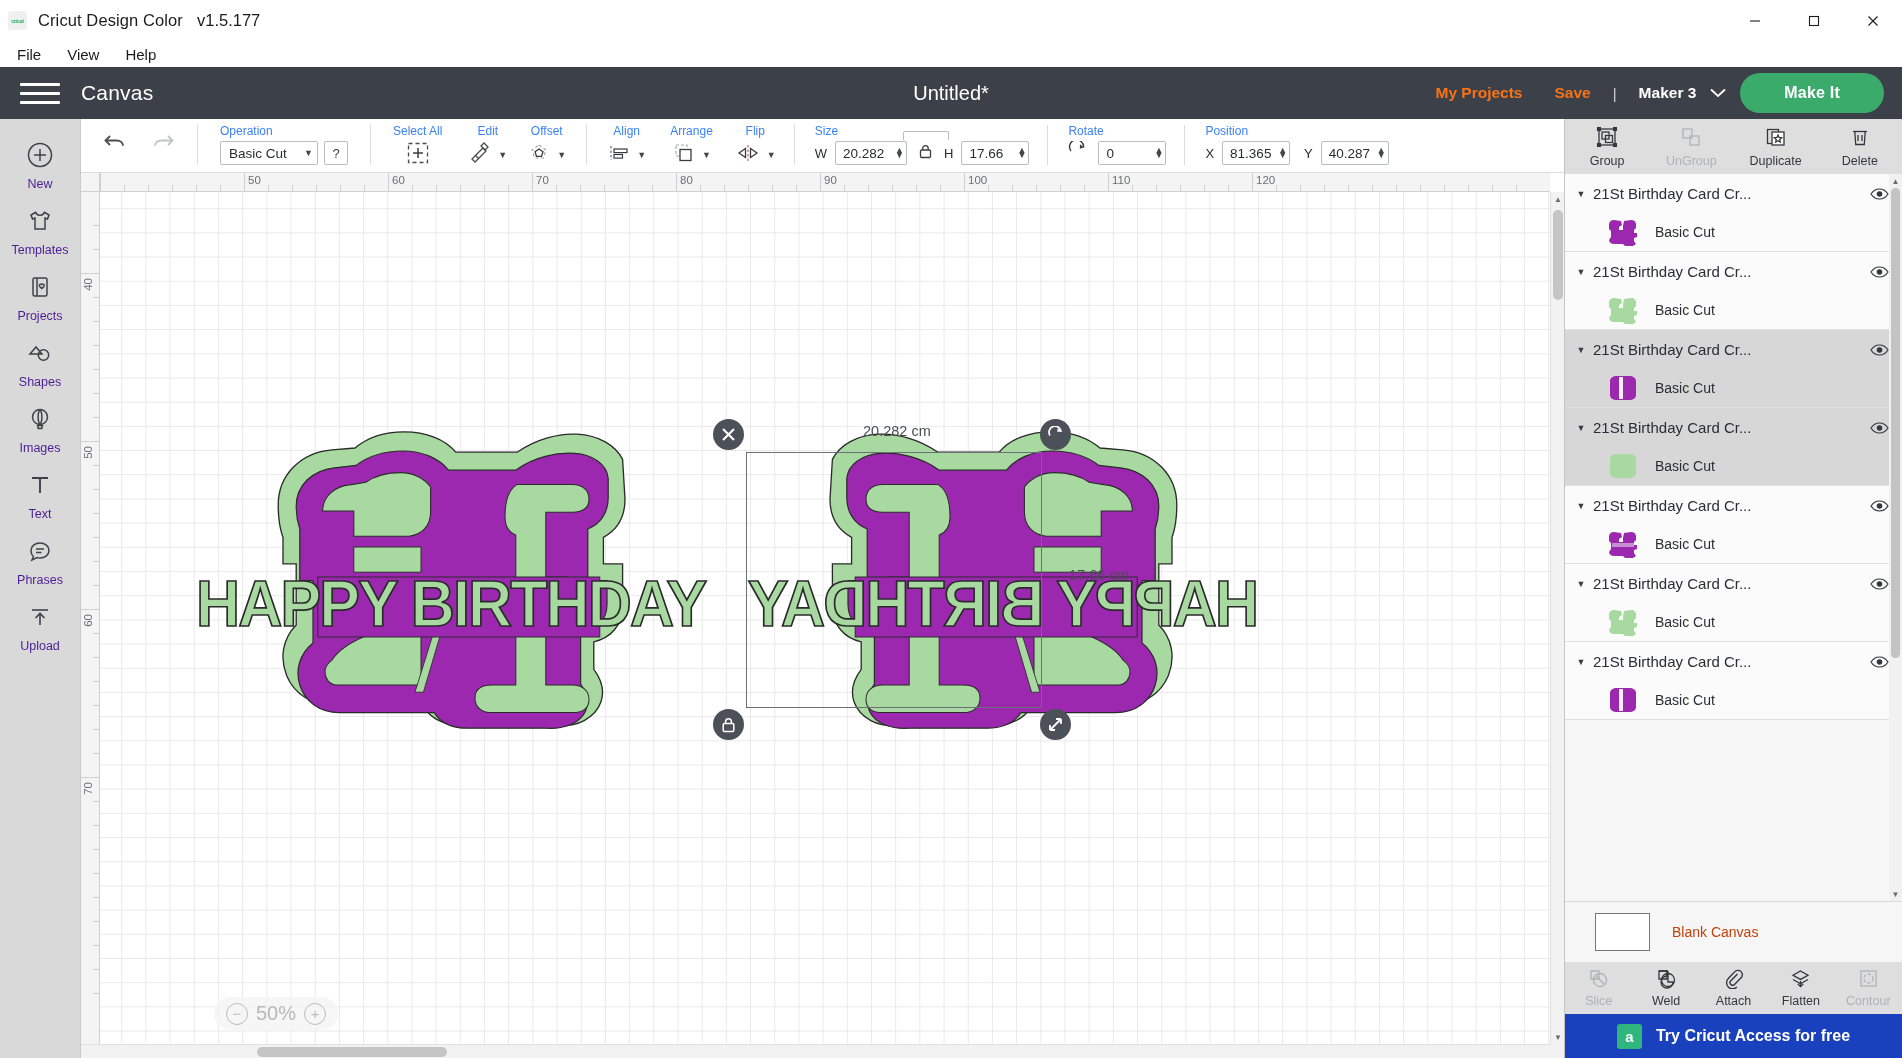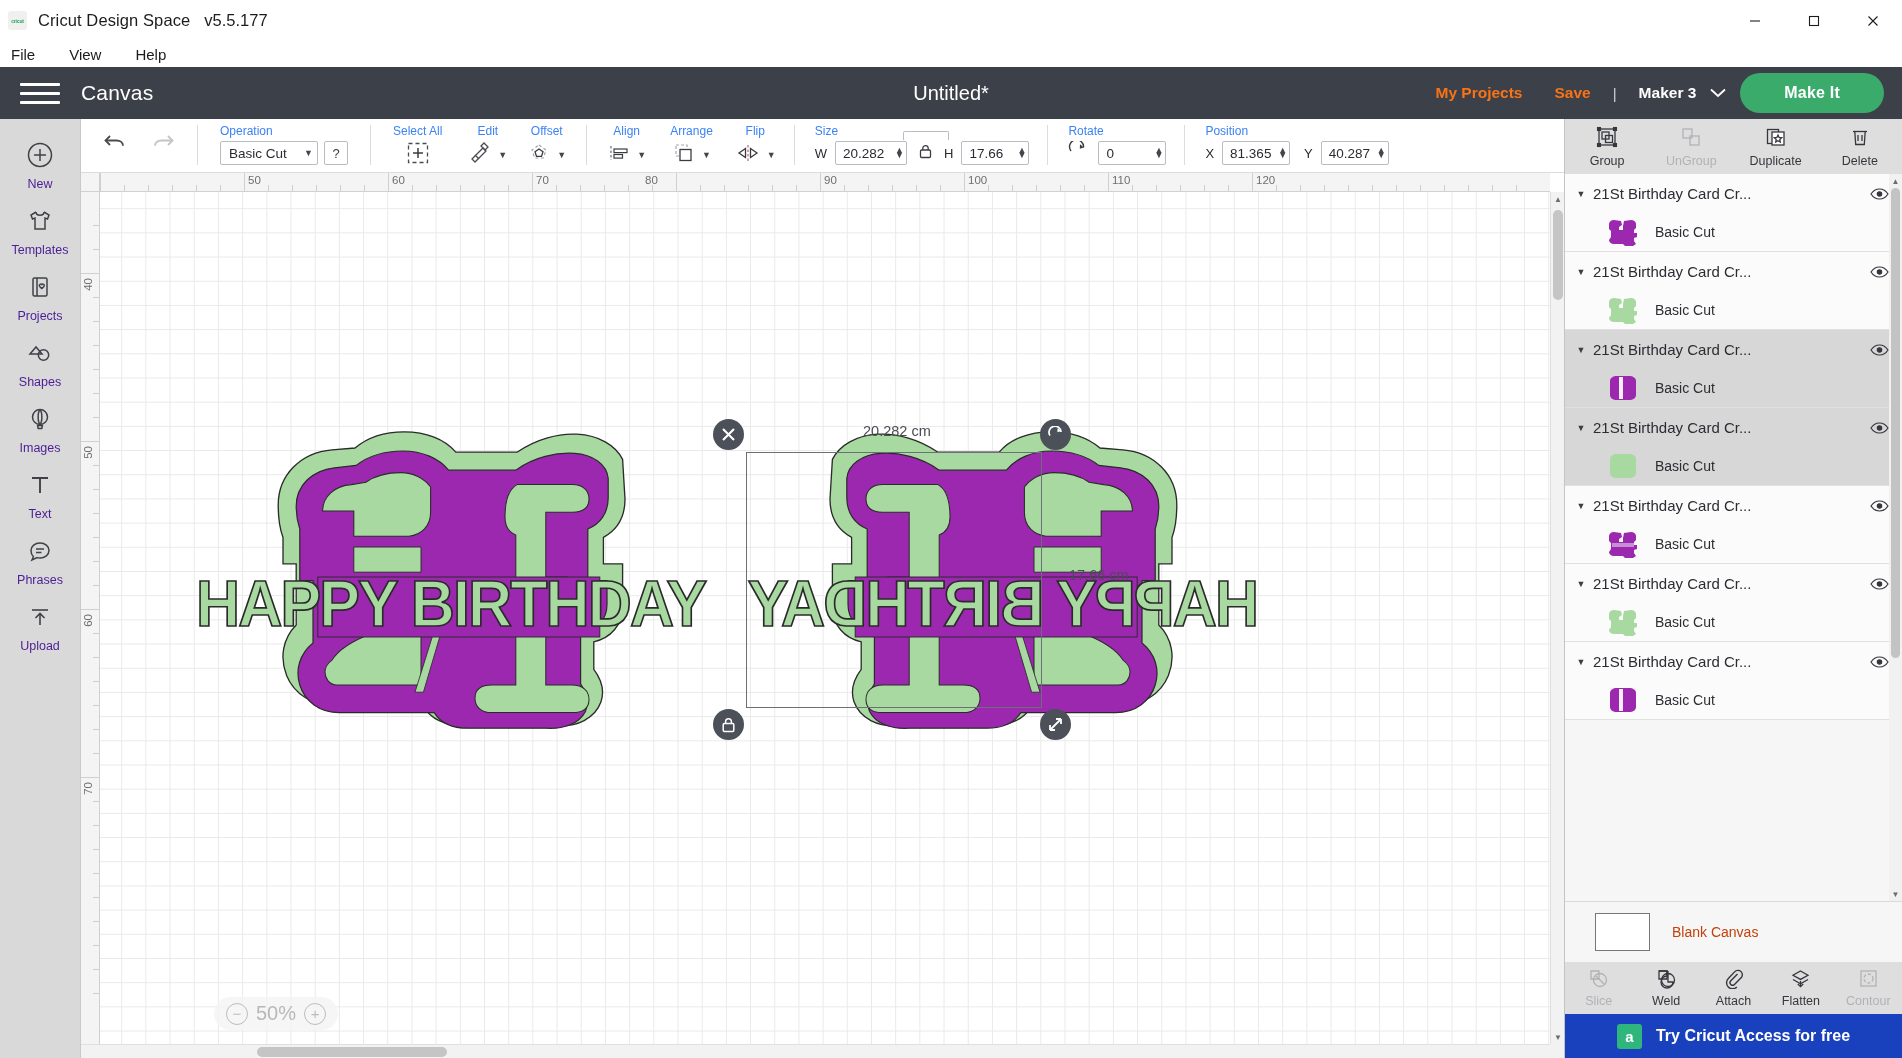--- a/index.html
+++ b/index.html
@@ -29,21 +29,21 @@
   .win-controls { position: absolute; right: 0; top: 0; height: 41px; display: flex; }
   .win-btn {
     width: 59px; height: 41px; display: flex; align-items: center; justify-content: center;
     color: #1c1c1c;
   }
   .win-btn svg { display: block; }
 
   
   .menubar {
     height: 26px; background: #fff; display: flex; align-items: center;
-    gap: 12px;
+    padding-left: 6px; gap: 4px;
   }
   .menu-item {
     font-size: 15px; color: #1c1c1c; padding: 2px 11px;
   }
 
   
   .header {
     height: 52px; background: #3c4049; display: flex; align-items: center;
     position: relative;
   }
@@ -255,22 +255,22 @@
   .promo-badge { width: 25px; height: 25px; background: #2eb67d; border-radius: 3px;
                  display:flex; align-items:center; justify-content:center;
                  color:#fff; font-size:15px; font-weight:bold; position: relative; }
   .promo-txt { font-size: 16px; color: #fff; font-weight: bold; }
 </style>
 </head>
 <body>
 
 <div class="titlebar">
   <div class="app-logo">cricut</div>
-  <div class="app-title">Cricut Design Space</div>
-  <div class="app-version">v5.5.177</div>
+  <div class="app-title">Cricut Design Color</div>
+  <div class="app-version">v1.5.177</div>
   <div class="win-controls">
     <div class="win-btn">
       <svg width="12" height="12" viewBox="0 0 12 12">
           <path d="M1 6h10" stroke="currentColor" stroke-width="1.1" fill="none"></path>
         </svg>
     </div>
     <div class="win-btn">
       <svg width="12" height="12" viewBox="0 0 12 12">
           <rect x="1.5" y="1.5" width="9" height="9" stroke="currentColor" stroke-width="1.1" fill="none"></rect>
         </svg>
@@ -684,21 +684,21 @@
         <div class="rh-tick rh-minor" style="left:403px"></div>
         <div class="rh-tick rh-minor" style="left:427px"></div>
         <div class="rh-tick rh-major" style="left:451px"></div>
           <div class="rh-lbl" style="left:455px">70</div>
         <div class="rh-tick rh-minor" style="left:475px"></div>
         <div class="rh-tick rh-minor" style="left:499px"></div>
         <div class="rh-tick rh-minor" style="left:523px"></div>
         <div class="rh-tick rh-minor" style="left:547px"></div>
         <div class="rh-tick rh-minor" style="left:571px"></div>
         <div class="rh-tick rh-major" style="left:595px"></div>
-          <div class="rh-lbl" style="left:564px">80</div>
+          <div class="rh-lbl" style="left:599px">80</div>
         <div class="rh-tick rh-minor" style="left:619px"></div>
         <div class="rh-tick rh-minor" style="left:643px"></div>
         <div class="rh-tick rh-minor" style="left:667px"></div>
         <div class="rh-tick rh-minor" style="left:691px"></div>
         <div class="rh-tick rh-minor" style="left:715px"></div>
         <div class="rh-tick rh-major" style="left:739px"></div>
           <div class="rh-lbl" style="left:743px">90</div>
         <div class="rh-tick rh-minor" style="left:763px"></div>
         <div class="rh-tick rh-minor" style="left:787px"></div>
         <div class="rh-tick rh-minor" style="left:811px"></div>

